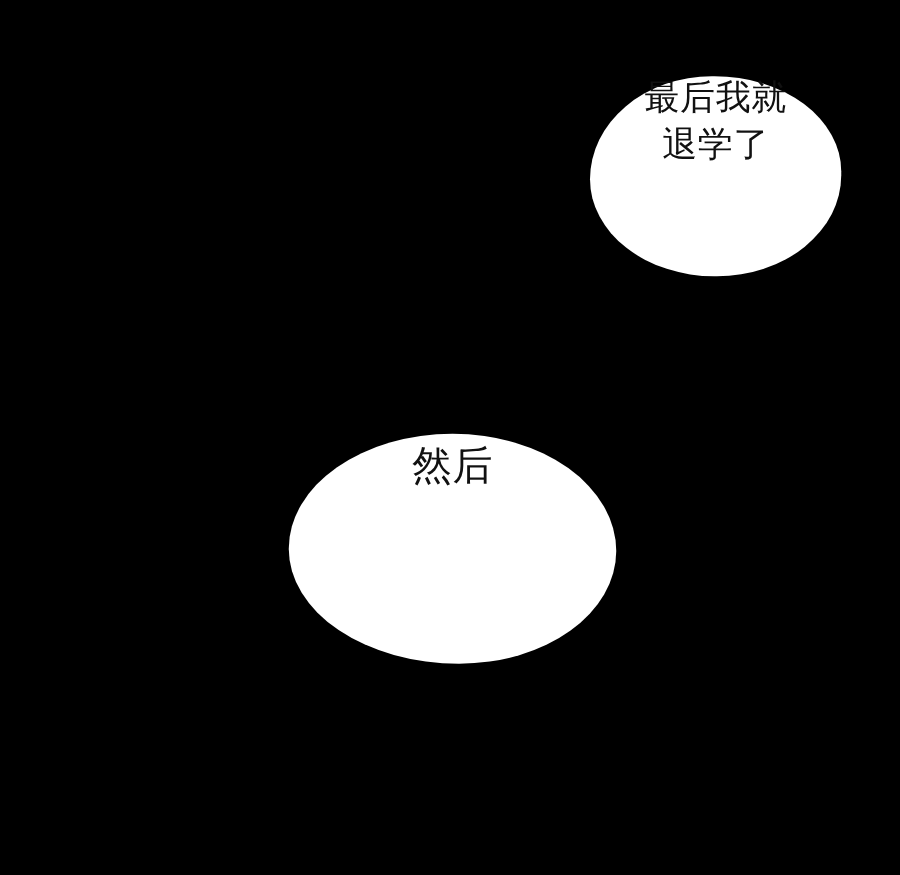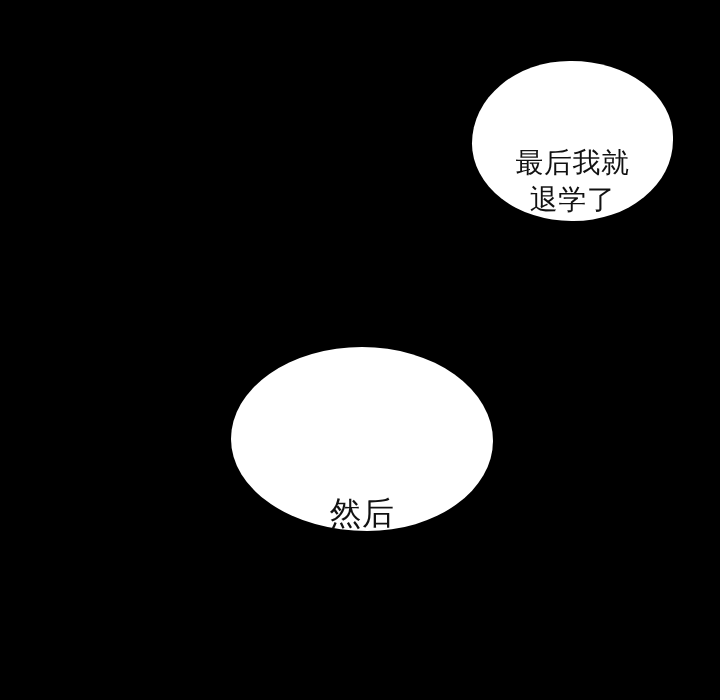--- a/index.html
+++ b/index.html
@@ -24,21 +24,21 @@
   .panel-bg {
     position: absolute;
     inset: 0;
     background: #000000;
   }
 
   
   .bubble {
     position: absolute;
     display: flex;
-    align-items: flex-end;
+    align-items: flex-start;
     justify-content: center;
     background: #ffffff;
     color: #111111;
     text-align: center;
     line-height: 1.34;
     letter-spacing: 0.5px;
     font-weight: 500;
     -webkit-font-smoothing: antialiased;
   }
 
@@ -67,21 +67,20 @@
     white-space: pre-line;
     user-select: text;
   }
 
   .bubble--one .bubble-text {
     transform: translateY(-2px);
   }
 
   .bubble--two .bubble-text {
     transform: translateY(4px);
-    margin-top: 36px;
   }
 </style>
 </head>
 <body>
 
 <div id="panel">
 
   <div class="panel-bg"></div>
 
   <div class="bubble bubble--one">

